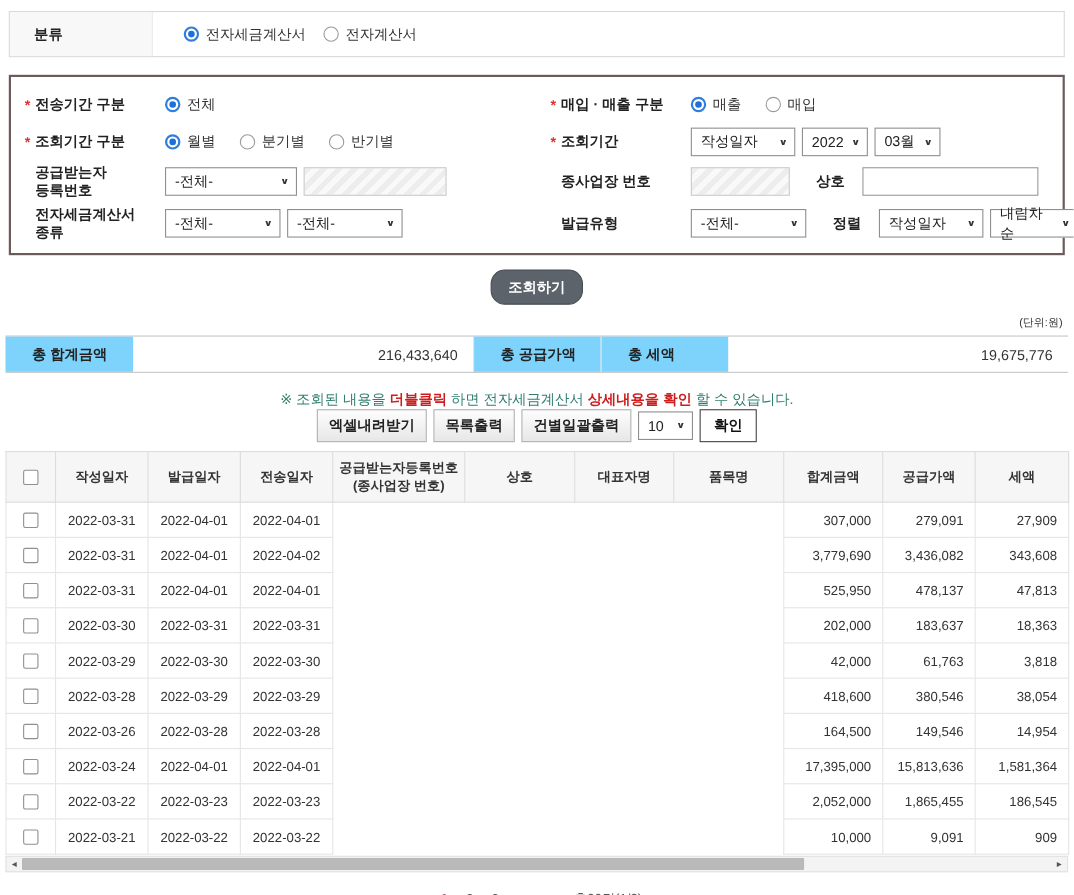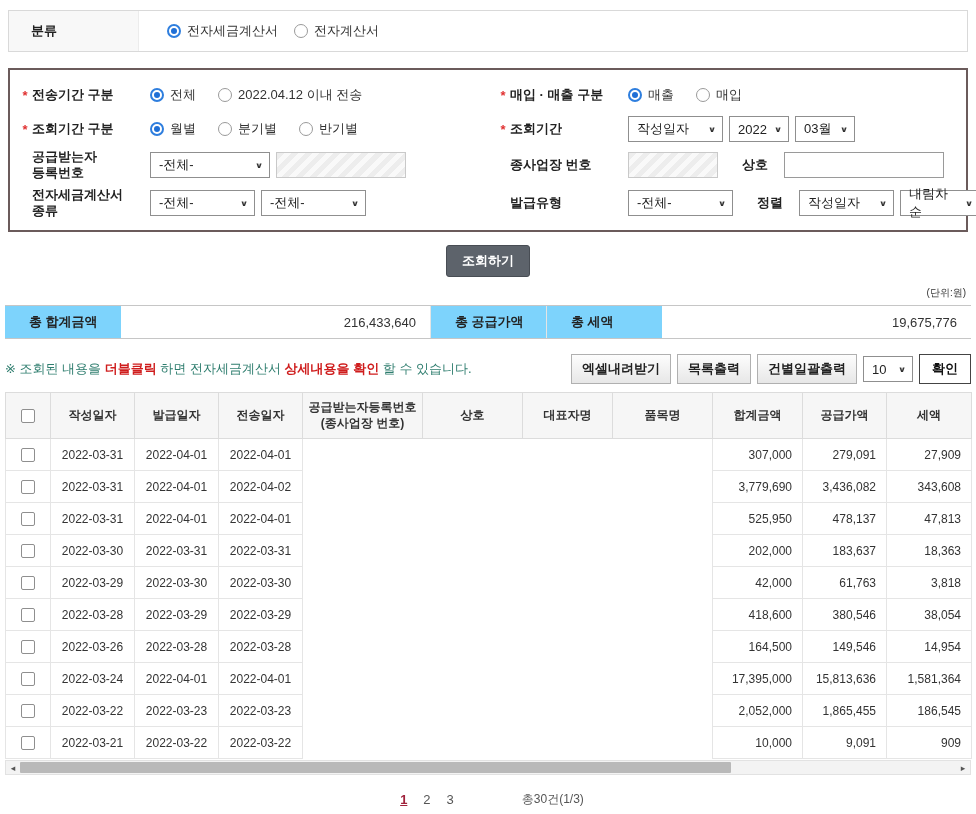--- a/index.html
+++ b/index.html
@@ -43,33 +43,33 @@
   .hatch { height: 26px; border: 1px solid #c9c9c9; flex: none;
     background: repeating-linear-gradient(135deg,#ededed 0 5px,#f9f9f9 5px 10px); }
   .hw130{width:130px}.hw90{width:90px}
   .txt { height: 26px; border: 1px solid #9a9a9a; width: 160px; padding: 0 6px; font-size: 13px;
     font-family: inherit; }
   .inline-label { font-weight: bold; color: #222; margin: 0 10px 0 18px; flex: none; }
 
   
   .search-btn { display: block; margin: 13px auto 0; background: #5d636b; color: #fff;
     font-weight: bold; font-size: 13px; padding: 6px 15px; border: 1px solid #484d54;
-    border-radius: 3px; cursor: pointer; font-family: inherit; }
+    border-radius: 13px; cursor: pointer; font-family: inherit; }
 
   .unit { text-align: right; margin: 9px 10px 5px; font-size: 10px; color: #333; }
 
   
   .summary { margin: 0 5px; display: flex; border-top: 1px solid #c6c6c6; border-bottom: 1px solid #c6c6c6; height: 34px; }
   .sum-label { width: 116px; background: #7dd3fc; display: flex; align-items: center;
     padding-left: 24px; font-weight: bold; color: #222; border-left: 1px solid #e4e4e4; flex: none; }
   .summary .sum-label:first-child { border-left: none; }
   .sum-value { flex: 1; display: flex; align-items: center; justify-content: flex-end; padding-right: 14px; color: #333; }
 
   
-  .list-head { margin: 15px 5px 8px; display: flex; align-items: center; justify-content: space-between; }
+  .list-head { margin: 15px 5px 8px; display: flex; align-items: center; justify-content: space-between; flex-direction: column; }
   .notice { color: #2e7d6e; font-size: 13px; }
   .notice .em { color: #cf1d1d; font-weight: bold; }
   .tools { display: flex; align-items: center; gap: 6px; }
   .tool-btn { background: linear-gradient(#fdfdfd,#e7e7e7); border: 1px solid #b0b0b0;
     padding: 5px 10px; font-weight: bold; font-size: 13px; color: #222; cursor: pointer; font-family: inherit; }
   .confirm-btn { background: #fff; border: 1px solid #444; padding: 5px 12px; font-weight: bold;
     font-size: 13px; color: #111; cursor: pointer; font-family: inherit; }
 
   
   .grid { margin: 0 5px; border-collapse: collapse; width: 966px; table-layout: fixed; }
@@ -114,24 +114,20 @@
 
 <div class="panel">
   <div class="p-row r34">
     <div class="p-left">
       <span class="mark">*</span>
       <span class="f-label">전송기간 구분</span>
       <span class="f-content">
           <span class="radio-item">
             <span class="radio on"></span>
             <span>전체</span>
-          </span>
-          <span class="radio-item">
-            <span class="radio"></span>
-            <span>2022.04.12 이내 전송</span>
           </span>
         </span>
     </div>
     <div class="p-right">
       <span class="mark">*</span>
       <span class="f-label">매입 · 매출 구분</span>
       <span class="f-content">
           <span class="radio-item">
             <span class="radio on"></span>
             <span>매출</span>

